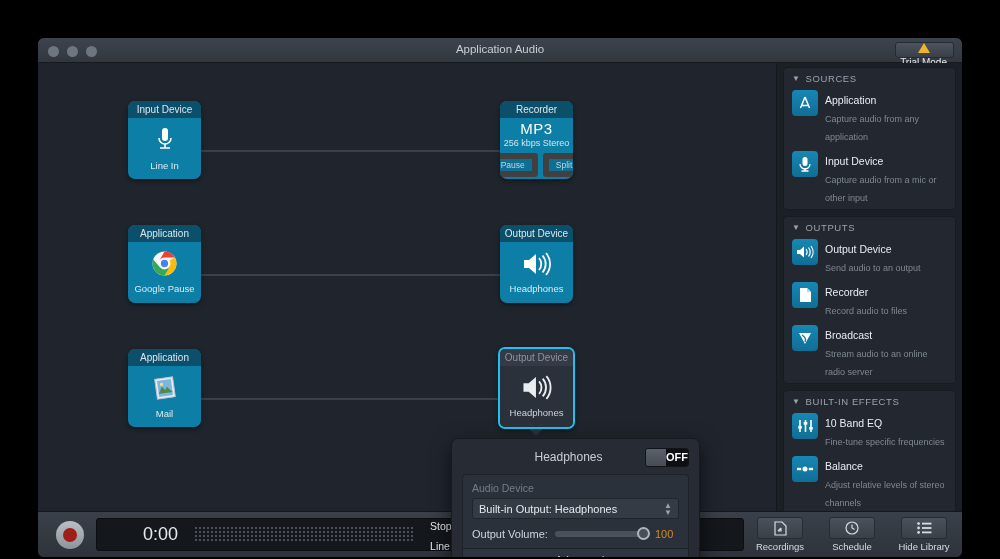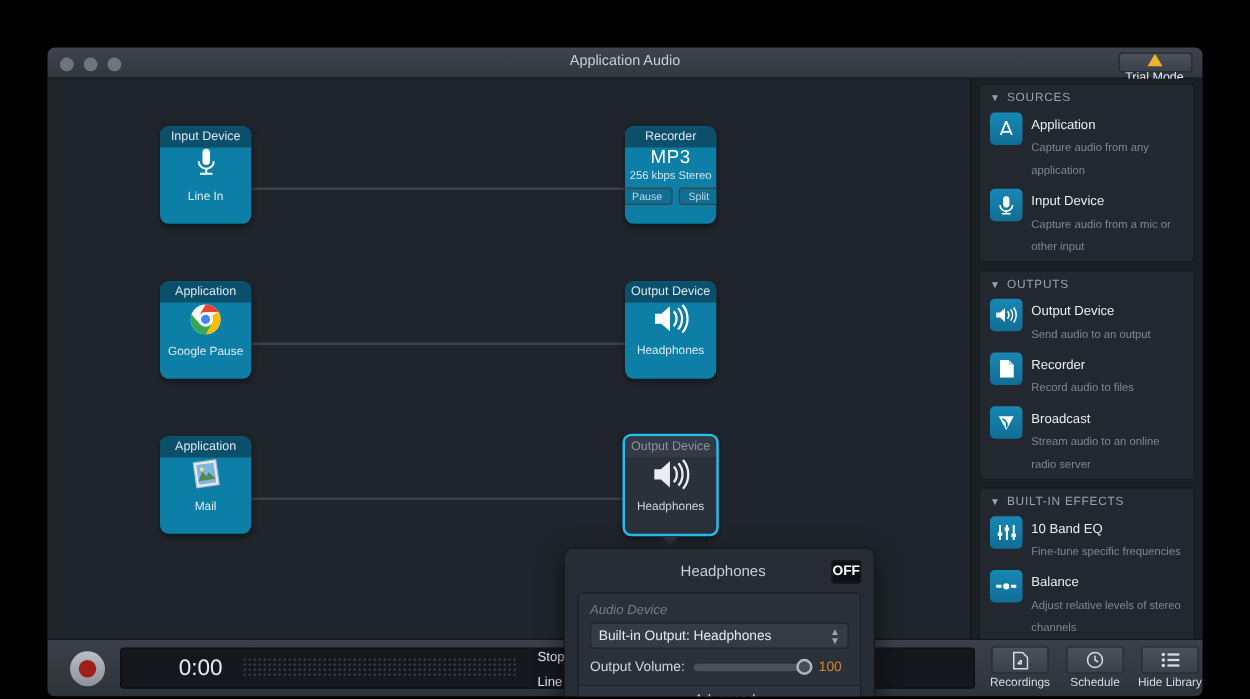--- a/index.html
+++ b/index.html
@@ -59,42 +59,42 @@
     border-radius: 7px; overflow: hidden;
     background: #0d7ea5;
     box-shadow: 0 2px 5px rgba(0,0,0,.45);
   }
   .node .nhead {
     height: 17px; background: #0b4f6b;
     color: #dbe7ee; font-size: 10px;
     display: flex; align-items: center; justify-content: center;
   }
   .node .nbody {
-    height: 45px; display: flex; flex-direction: column;
+    height: 61px; display: flex; flex-direction: column;
     align-items: center; justify-content: center; gap: 3px;
     color: #eaf3f8;
   }
   .node .nlabel { font-size: 9.5px; color: #dbeaf2; }
 
   .node.selected {
     border: 2px solid #22c0f0;
     background: #2b313b;
     width: 77px; height: 82px;
   }
   .node.selected .nhead { background: #343b46; color: #8d949e; }
   .node.selected .nbody { background: #2b313b; }
   .node.selected .nlabel { color: #cdd3db; }
 
   .node.recorder .nbody { gap: 1px; justify-content: center; }
   .mp3 { font-size: 15px; color: #fff; letter-spacing: .5px; }
   .kbps { font-size: 9px; color: #cfe6f1; }
   .recbtns { display: flex; gap: 5px; margin-top: 4px; }
   .recbtn {
     font-size: 8.5px; color: #bcd8e5;
-    background: #0e6f92; border: 1px solid #404040;
+    background: #0e6f92; border: 6px solid #404040;
     border-radius: 3px; padding: 1px 7px;
   }
 
   .link {
     position: absolute; height: 2px;
     background: #3a414b;
   }
   .pointer {
     position: absolute; width: 0; height: 0;
     border-left: 7px solid transparent; border-right: 7px solid transparent;
@@ -146,53 +146,53 @@
   }
   #timer { font-size: 18px; color: #e6eaef; padding: 0 16px 0 46px; }
   #meter {
     width: 220px; height: 17px;
     background-image: radial-gradient(#4a515b 0.8px, transparent 0.8px);
     background-size: 4px 4px;
   }
   #statustext { padding-left: 16px; line-height: 1.25; }
   .st1 { font-size: 10.5px; color: #e6eaef; }
   .st2 { font-size: 10.5px; color: #e6eaef; }
-  #toolbtns { display: flex; gap: 8px; }
+  #toolbtns { display: flex; gap: 20px; padding-right: 12px; }
   .tbtn { width: 52px; text-align: center; }
   .tbtn .box {
     width: 46px; height: 22px; margin: 0 auto 2px auto;
     background: linear-gradient(to bottom,#4b515a,#3a4049);
     border: 1px solid #272c34; border-radius: 3px;
     display: flex; align-items: center; justify-content: center; color: #d7dce3;
   }
   .tbtn .cap { font-size: 9.5px; color: #d7dce3; }
 
   
   #popover {
     position: absolute; left: 413px; top: 400px;
     width: 249px; height: 159px;
     background: #262b34; border: 1px solid #171a20;
     border-radius: 7px; box-shadow: 0 6px 20px rgba(0,0,0,.6);
     z-index: 40; padding: 8px 10px;
   }
   #pop-head { display: flex; align-items: center; height: 20px; }
   #pop-title { flex: 1; text-align: center; font-size: 12px; color: #c8ced6; padding-left: 30px; }
   #toggle {
-    width: 24px; height: 19px; border-radius: 3px; overflow: hidden;
+    width: 44px; height: 19px; border-radius: 3px; overflow: hidden;
     display: flex; border: 1px solid #121418;
   }
   #toggle .knob { width: 22px; background: linear-gradient(to bottom,#5a616b,#464c55); }
   #toggle .lab { flex: 1; background: #0d0f13; color: #fff; font-size: 11px; font-weight: bold;
                  display: flex; align-items: center; justify-content: center; }
   #pop-card {
     margin-top: 7px; background: #2b313a;
     border: 1px solid #1d2128; border-radius: 4px;
   }
   #pop-card .inner { padding: 7px 9px 8px 9px; }
-  .flabel { font-size: 10.5px; color: #747c87; margin-bottom: 4px; font-style: italic; }
+  .flabel { font-size: 10.5px; color: #747c87; margin-bottom: 4px; }
   .select {
     height: 21px; background: #343b45; border: 1px solid #20242b; border-radius: 3px;
     display: flex; align-items: center; padding: 0 6px;
     font-size: 11px; color: #e4e9ef; position: relative;
   }
   .select .arrows {
     position: absolute; right: 6px; font-size: 8px; line-height: 7px; color: #9aa2ad; text-align: center;
   }
   .volrow { display: flex; align-items: center; gap: 7px; margin-top: 9px; }
   .volrow .vlab { font-size: 11px; color: #cfd5dd; }

